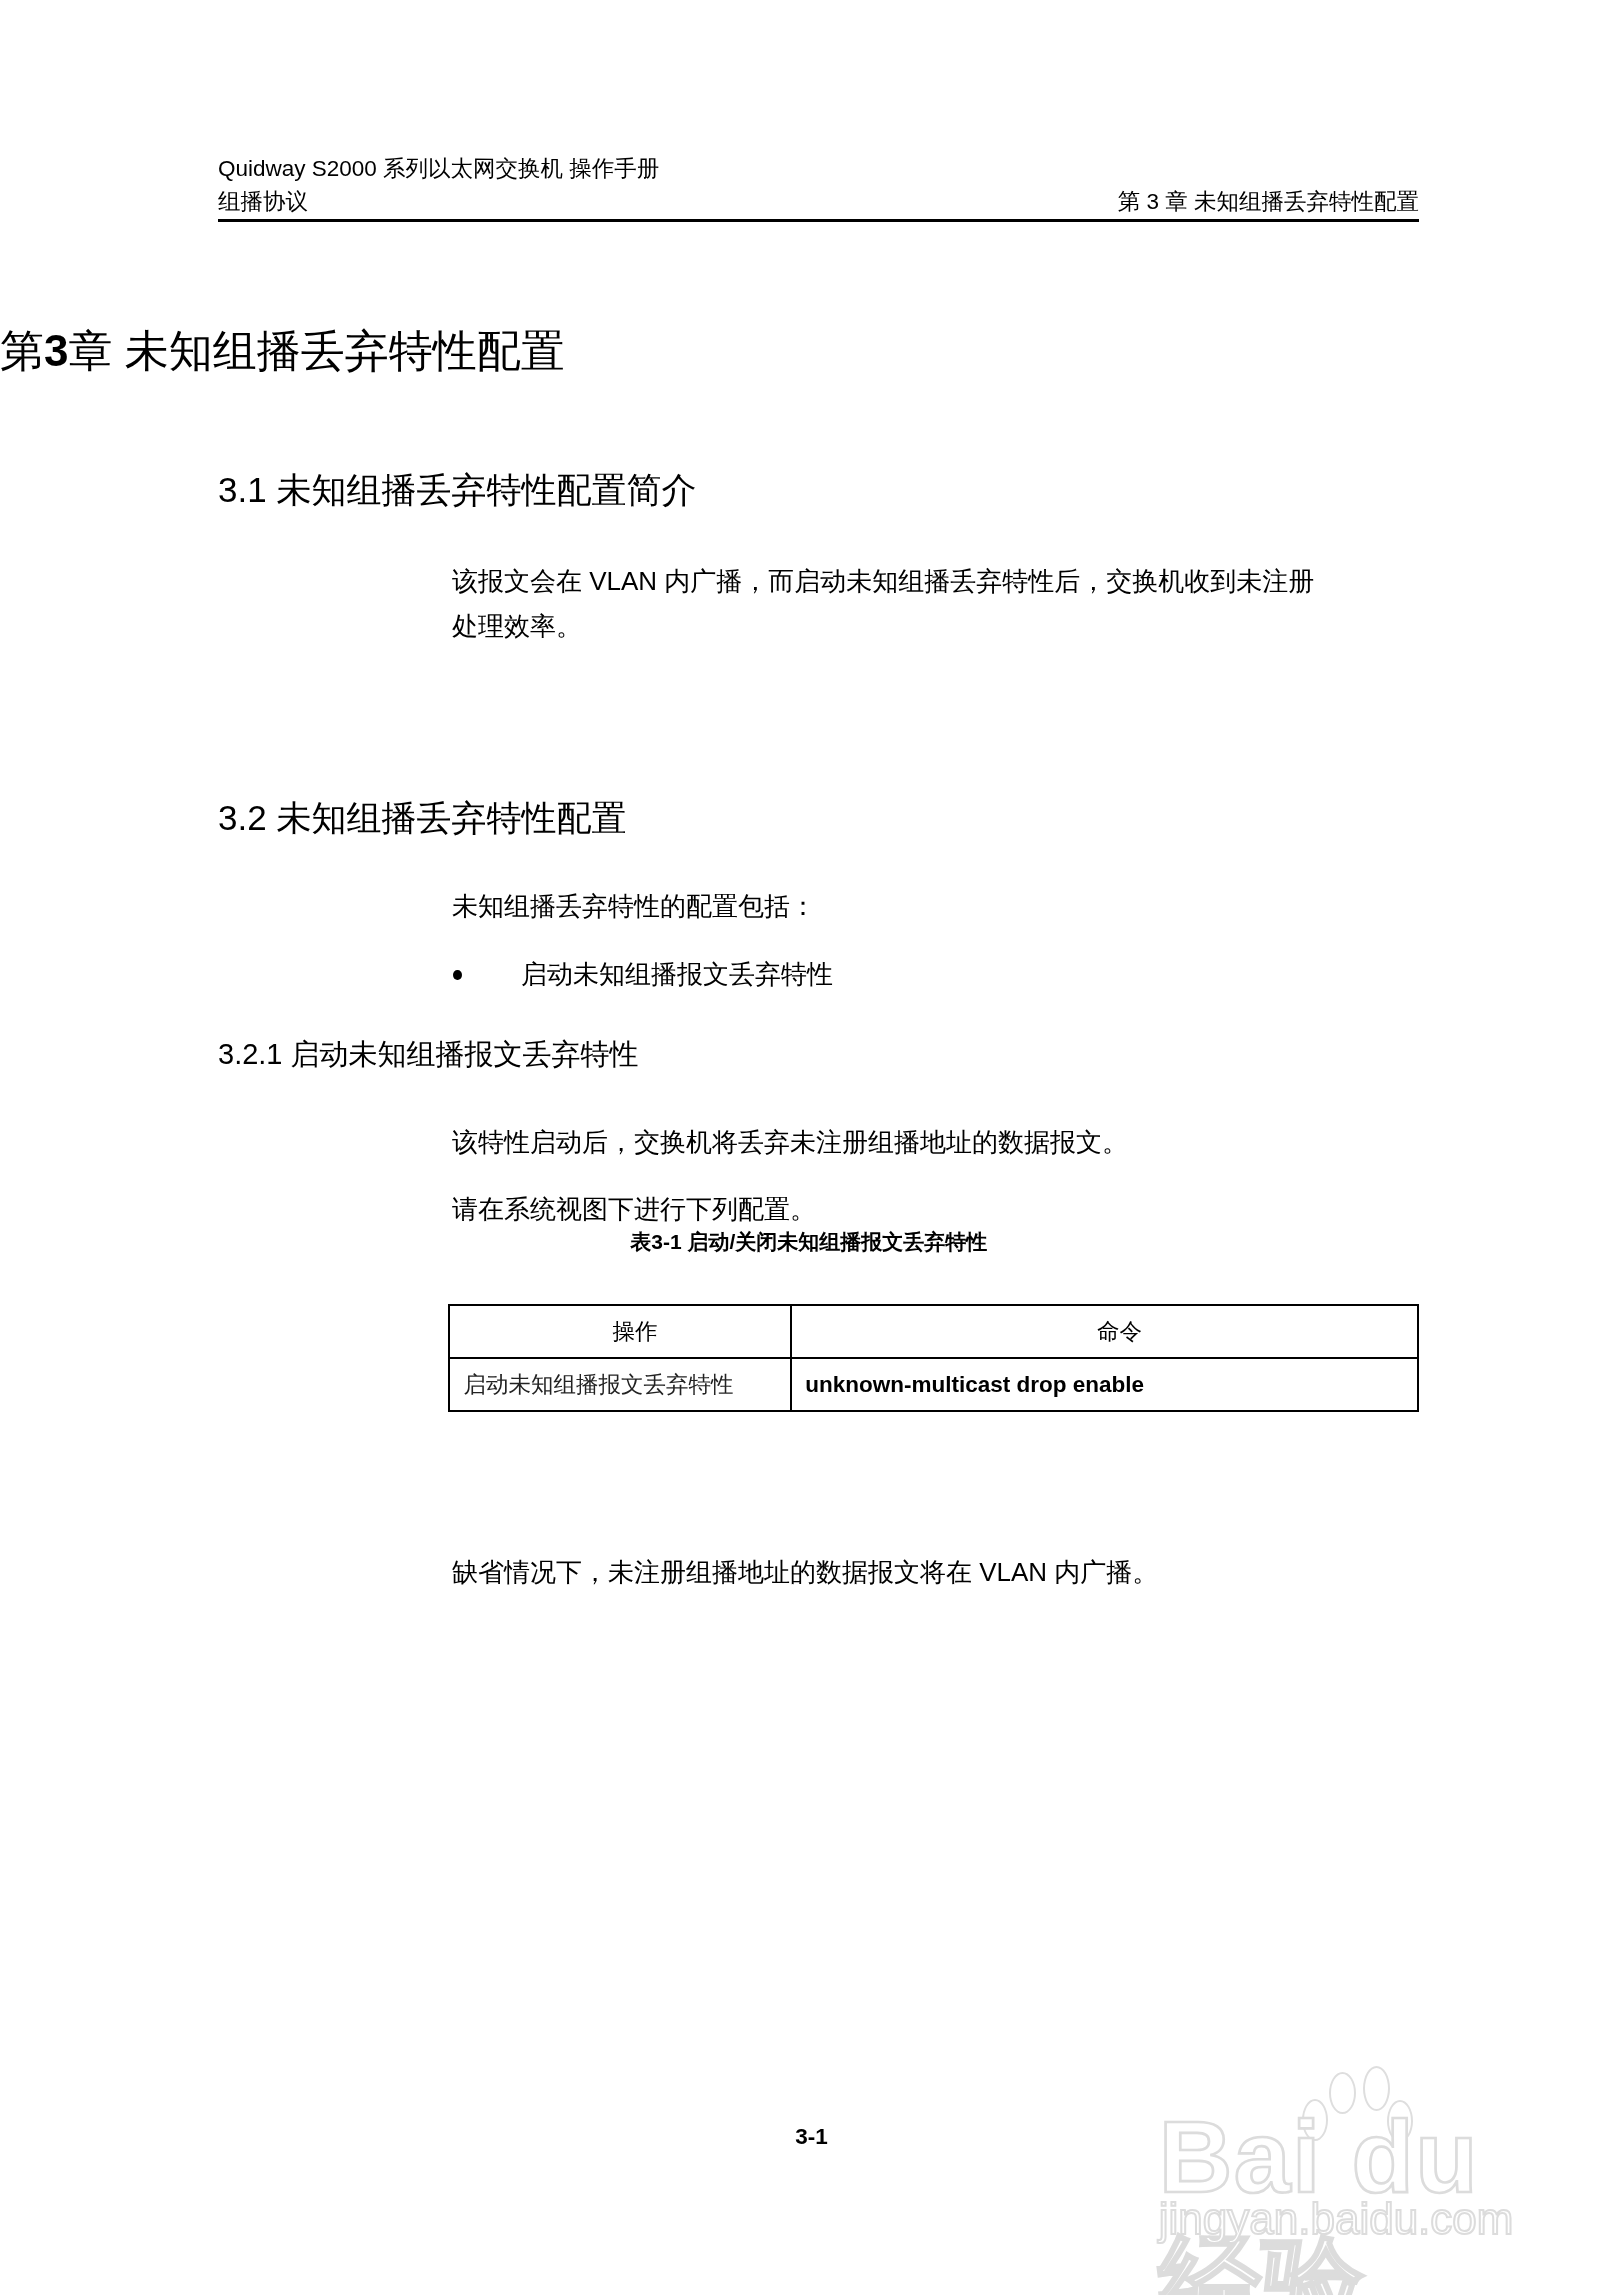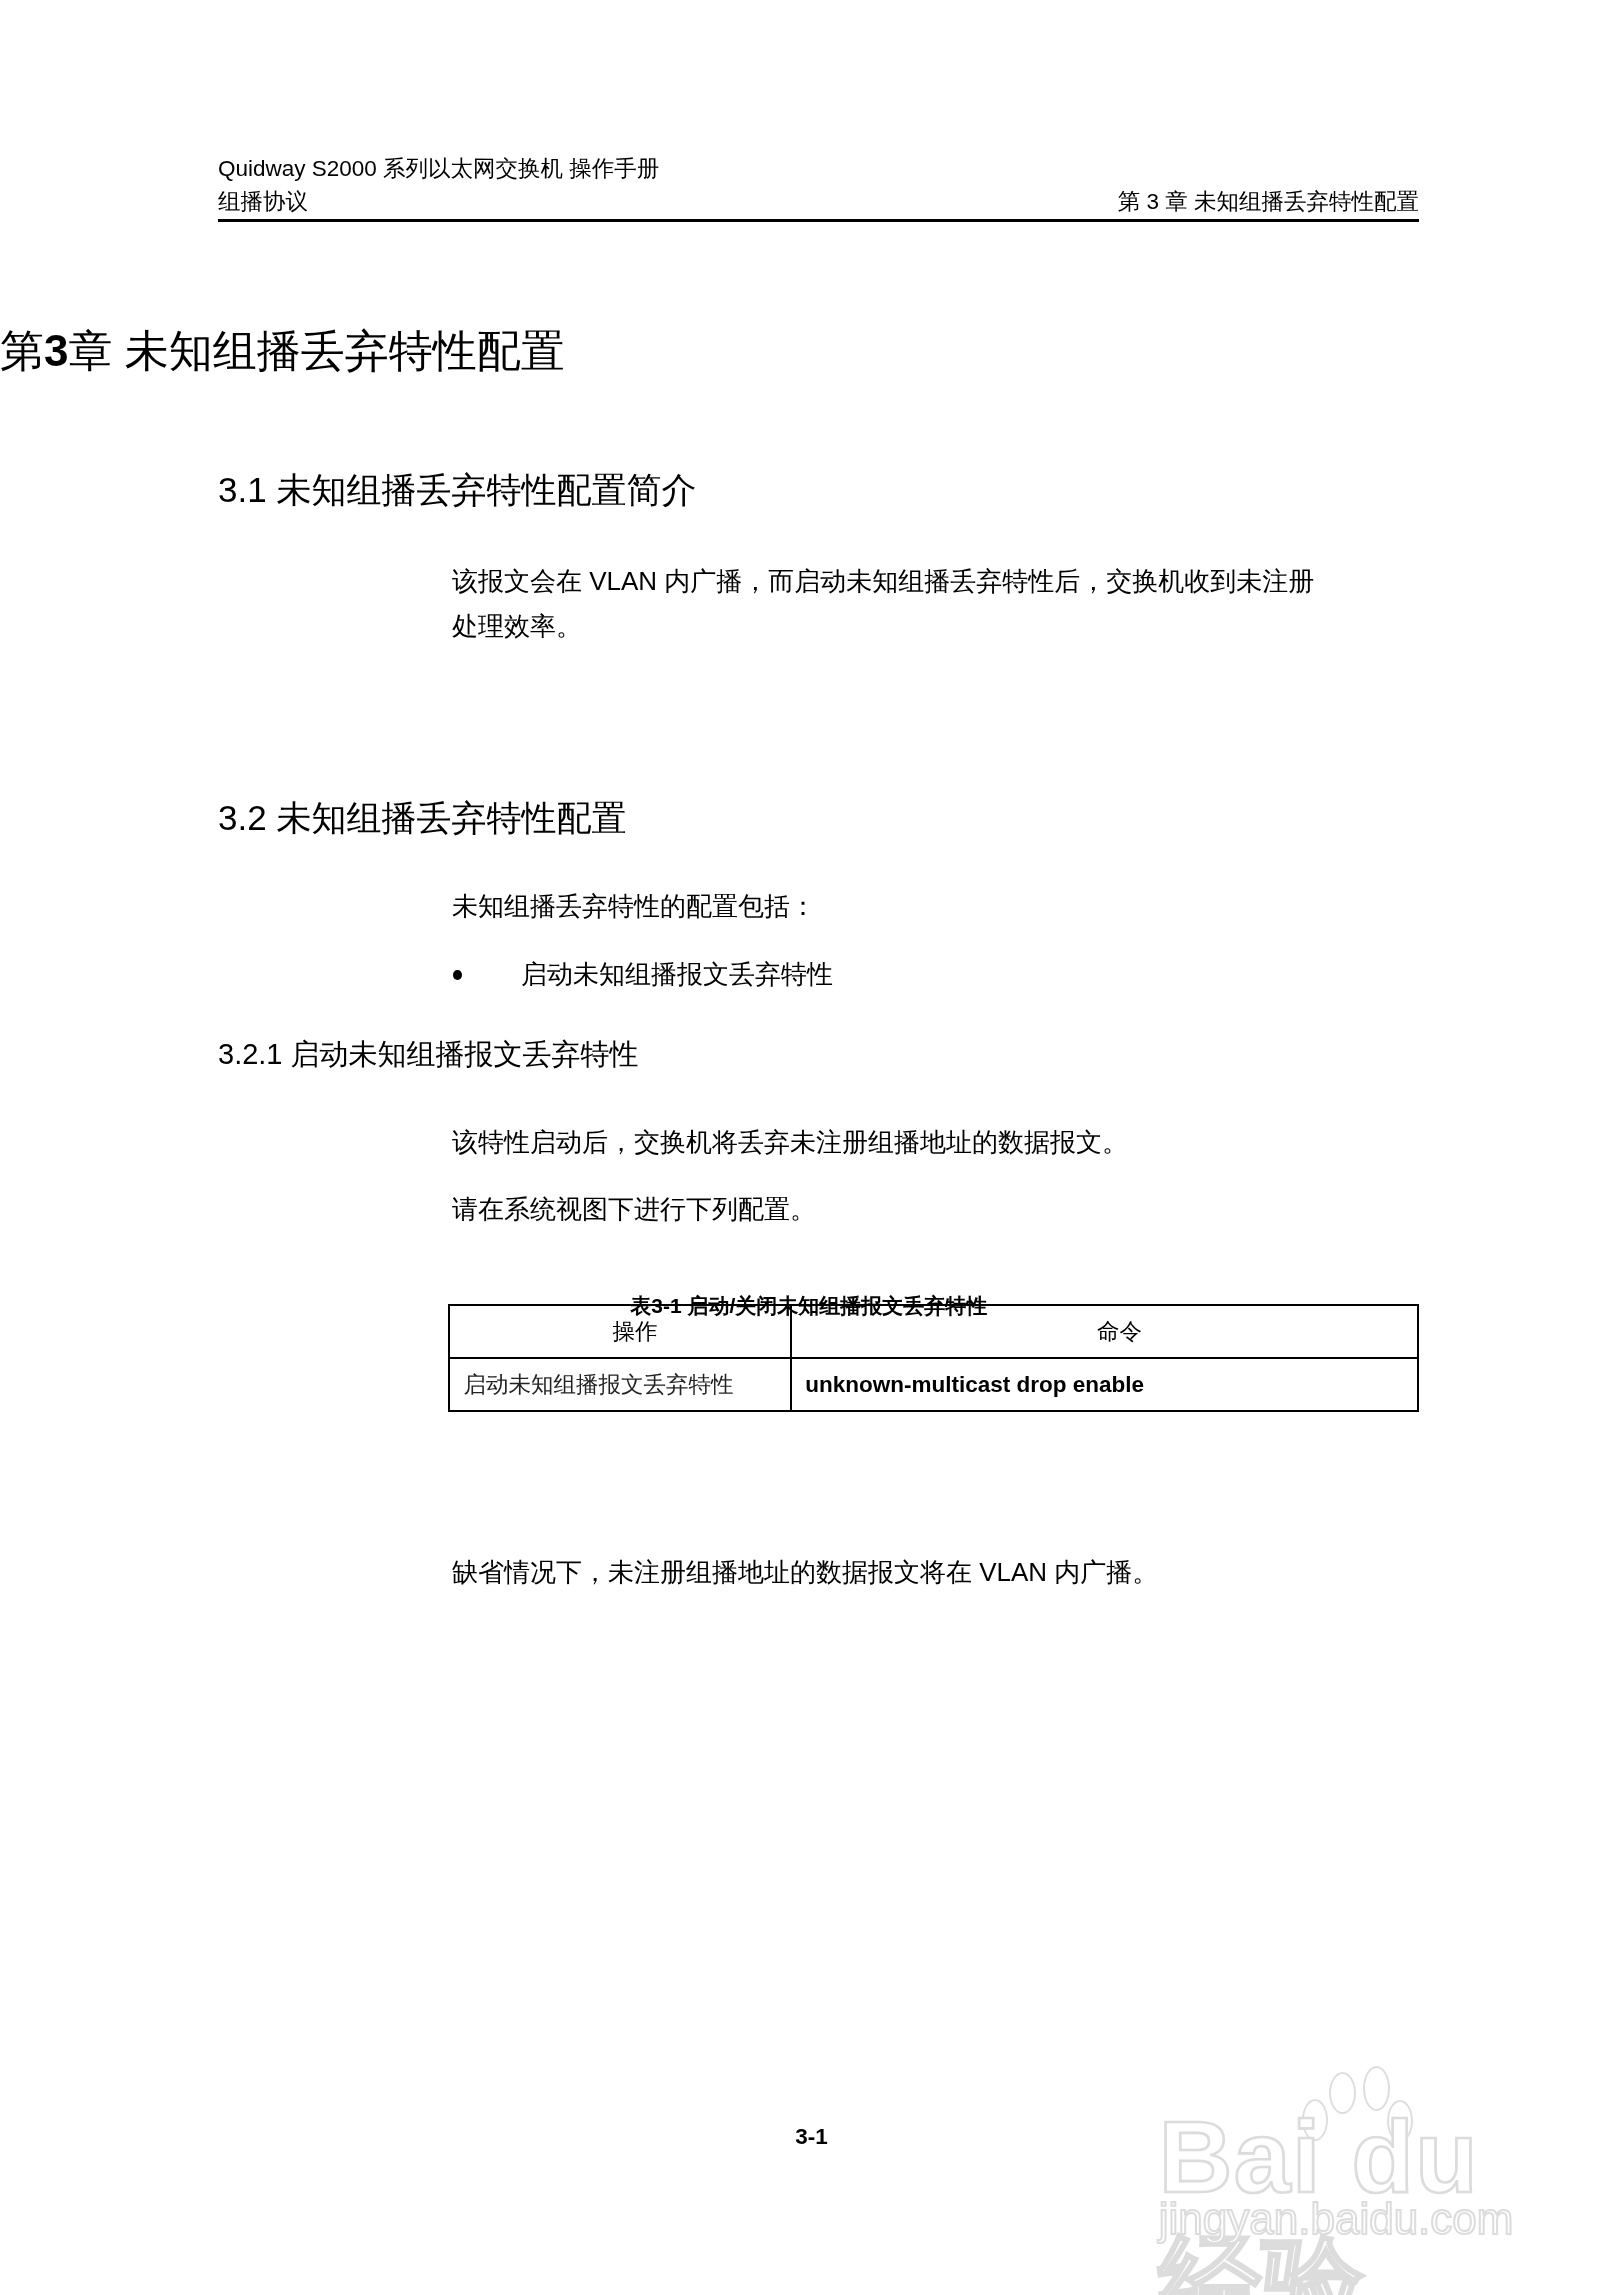--- a/index.html
+++ b/index.html
@@ -9,21 +9,21 @@
   .serif { font-family:"Liberation Serif","DejaVu Serif",serif; }
   .hdr { font-size:22.5px; line-height:27px; }
   .rule { position:absolute; left:218px; width:1201px; top:219px; height:2.7px; background:#000; }
   .chapter { left:0; width:1623px; top:323px; text-align:left; font-size:44px; line-height:55px; }
   .chapter b { font-weight:bold; }
   .h2 { font-size:35px; line-height:44px; left:218px; }
   .h3 { font-size:29px; line-height:35px; left:218px; }
   .body { font-size:26px; line-height:31px; left:452px; }
   .para { position:absolute; left:452px; width:968px; font-size:26px; line-height:45px; text-align:justify; }
   .para span { display:block; white-space:nowrap; }
-  .caption { left:0; width:1623px; top:1292px; text-align:center; font-size:21px; font-weight:bold; line-height:27px; padding-left:0px; }
+  .caption { left:0; width:1623px; top:1228px; text-align:center; font-size:21px; font-weight:bold; line-height:27px; padding-left:0px; }
   table.tbl { position:absolute; left:448px; top:1304px; width:971px; border-collapse:collapse; }
   table.tbl th, table.tbl td { border:2px solid #000; height:51px; font-size:22.5px; padding:0 13.6px; }
   table.tbl th { font-weight:normal; text-align:center;padding-left:44px; }
   table.tbl td.cmd { font-weight:bold; font-family:"Liberation Sans","DejaVu Sans",sans-serif; }
   table.tbl td.op { font-family:"Liberation Serif","DejaVu Serif",serif; color:#222; }
   table.tbl .c1 { width:282px; }
   .bullet { position:absolute; left:453px; top:970px; width:8.9px; height:10.2px; border-radius:50%; background:#000; }
   .pagenum { left:0; width:1623px; top:2123px; text-align:center; font-size:22.5px; line-height:27px;font-weight:bold; }
   .wm { position:absolute; left:1152px; top:2058px; width:382px; height:204px; color:#e4e4e4; }
   .wm-big { position:absolute; left:6.8px; top:41px; font-size:102px; font-weight:bold; color:#fff;

